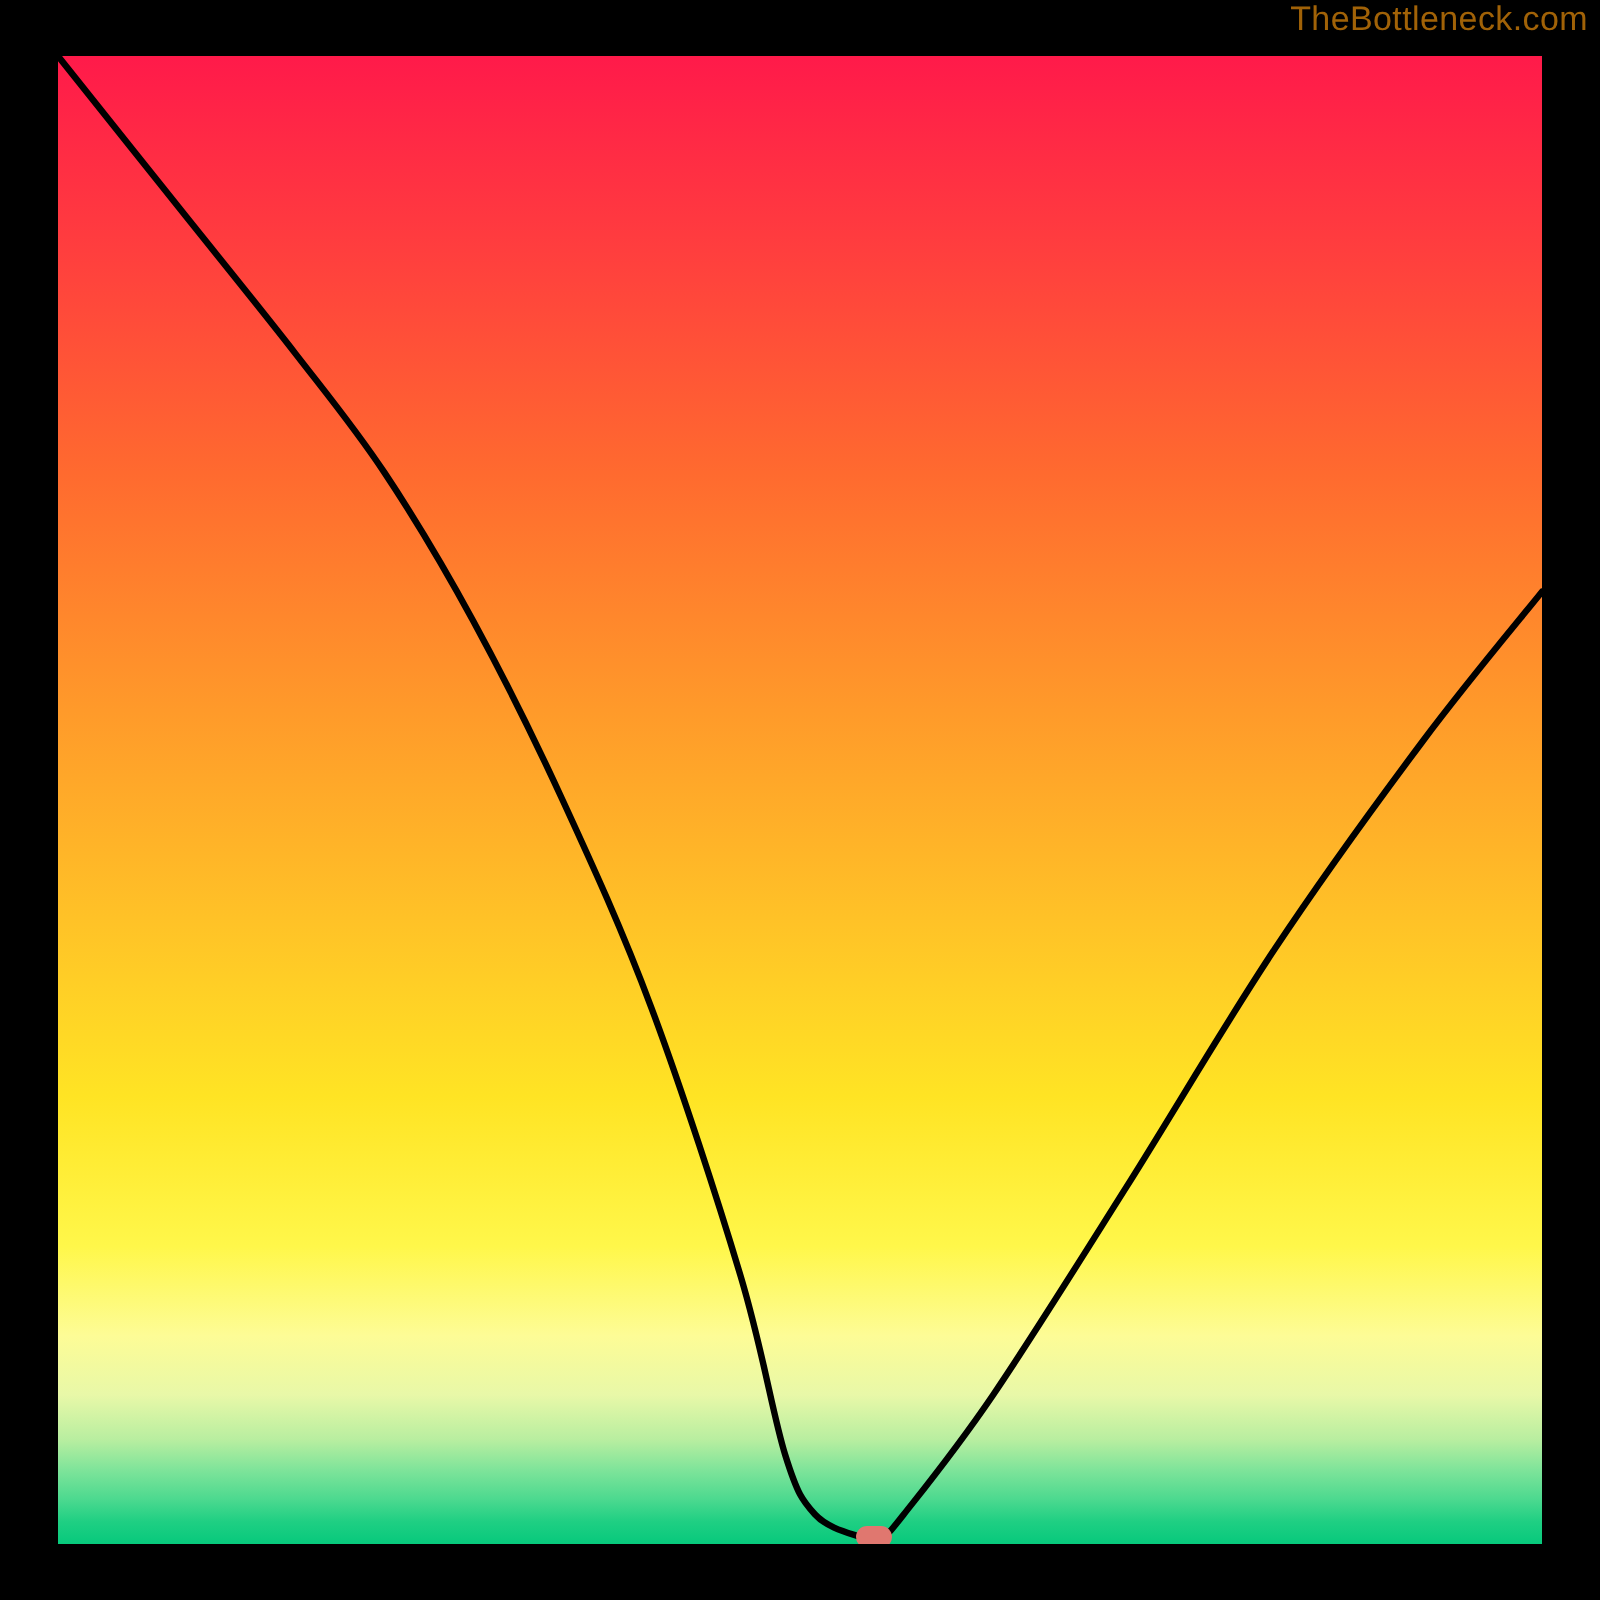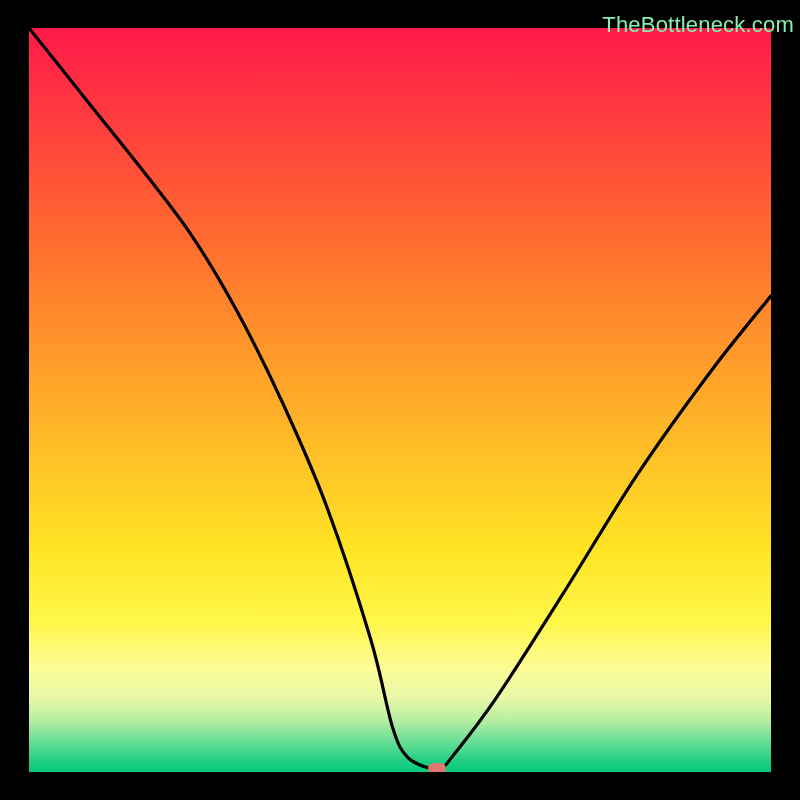--- a/index.html
+++ b/index.html
@@ -35,24 +35,24 @@
       #e8f8a8 90%,
       #b8eea0 93%,
       #7fe49a 95%,
       #4cd98f 97%,
       #1fcf83 98.5%,
       #07c97c 100%
     );
   }
   .watermark {
     position: absolute;
-    top: 12px;
+    top: 0;
     right: 6px;
-    color: #86efac;
-    font-size: 22px;
+    color: #a16207;
+    font-size: 17px;
     font-weight: 500;
     letter-spacing: 0.2px;
     z-index: 5;
   }
   svg.curve {
     position: absolute;
     inset: 0;
     z-index: 3;
   }
   .marker {

